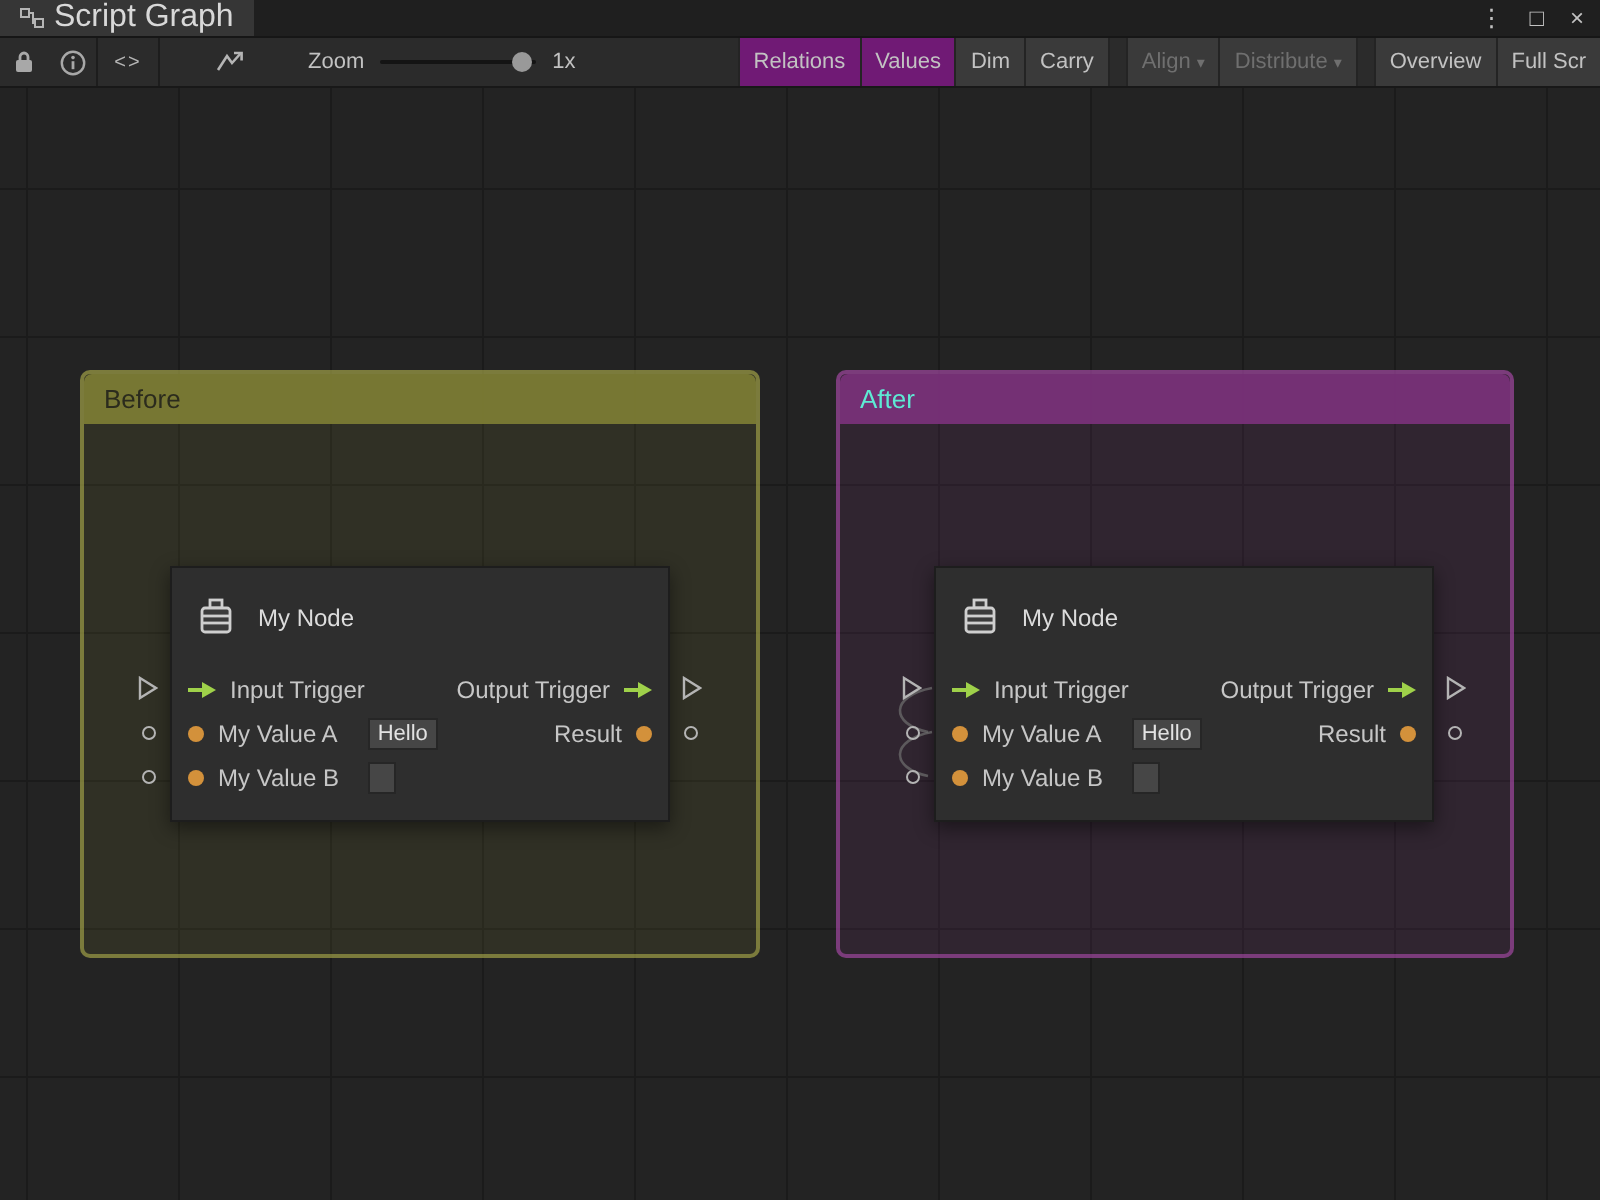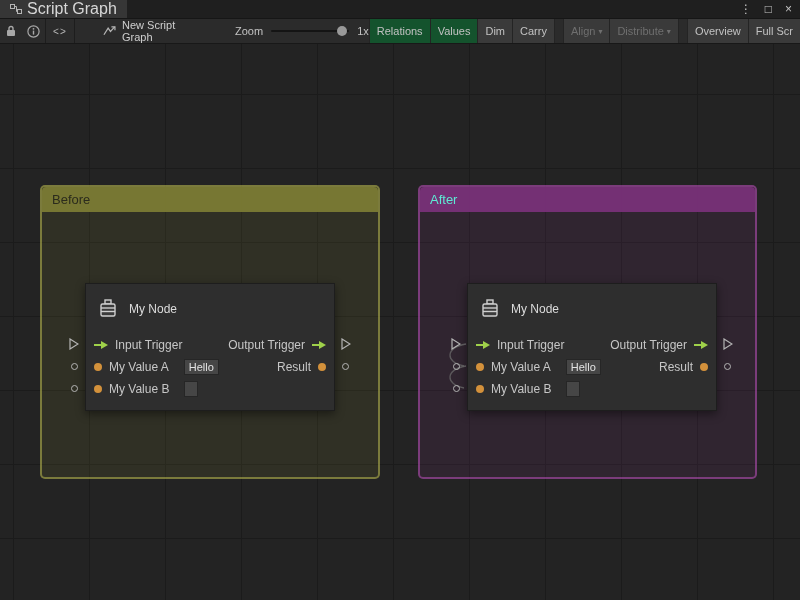--- a/index.html
+++ b/index.html
@@ -25,21 +25,21 @@
   .code-icon { font-size:10px; color:#b5b5b5; letter-spacing:1px; }
   .graph-name { display:flex; align-items:center; gap:6px; margin-left:28px; color:#cfcfcf; }
   .zoom-wrap { display:flex; align-items:center; margin-left:32px; gap:8px; }
   .zoom-track { position:relative; width:78px; height:2px; background:#141414; border-radius:1px; }
   .zoom-handle { position:absolute; top:-4px; left:66px; width:10px; height:10px; border-radius:50%;
                  background:#999; }
   .tb-buttons { margin-left:auto; display:flex; align-items:center; height:25px; }
   .tb-btn { height:25px; display:flex; align-items:center; gap:3px; padding:0 7px;
             background:#3a3a3a; border-left:1px solid #242424; border-right:1px solid #242424;
             margin-right:-1px; white-space:nowrap; }
-  .tb-btn.lit { background:#14532d;align-items:center; }
+  .tb-btn.lit { background:#701a75;align-items:center; }
   .tb-btn.disabled { color:#6f6f6f; }
   .tb-btn .dd { font-size:8px; margin-top:1px; }
   .tb-btn.gap { margin-left:9px; }
 
   
   .canvas { position:absolute; top:44px; left:0; width:800px; height:556px; background:#232323;
             background-image:
               linear-gradient(#1b1b1b 1px, transparent 1px),
               linear-gradient(90deg, #1b1b1b 1px, transparent 1px);
             background-size:76px 74px; background-position:13px 50px; }
@@ -118,21 +118,20 @@
     <div class="tb-icon-btn" style="width:30px;">
       <span class="code-icon">&lt;&gt;</span>
     </div>
     <div class="tb-sep"></div>
 
     <div class="graph-name">
       <svg width="14" height="12" viewBox="0 0 14 12">
         <path d="M1 10 L5.5 3 L8 6.5 L12.5 1.5" fill="none" stroke="#b5b5b5" stroke-width="1.3"></path>
         <path d="M9 1.5 H12.8 V5.2" fill="none" stroke="#b5b5b5" stroke-width="1.3"></path>
       </svg>
-      <span>New Script Graph</span>
     </div>
 
     <div class="zoom-wrap">
       <span>Zoom</span>
       <div class="zoom-track">
         <div class="zoom-handle"></div>
       </div>
       <span>1x</span>
     </div>
 

